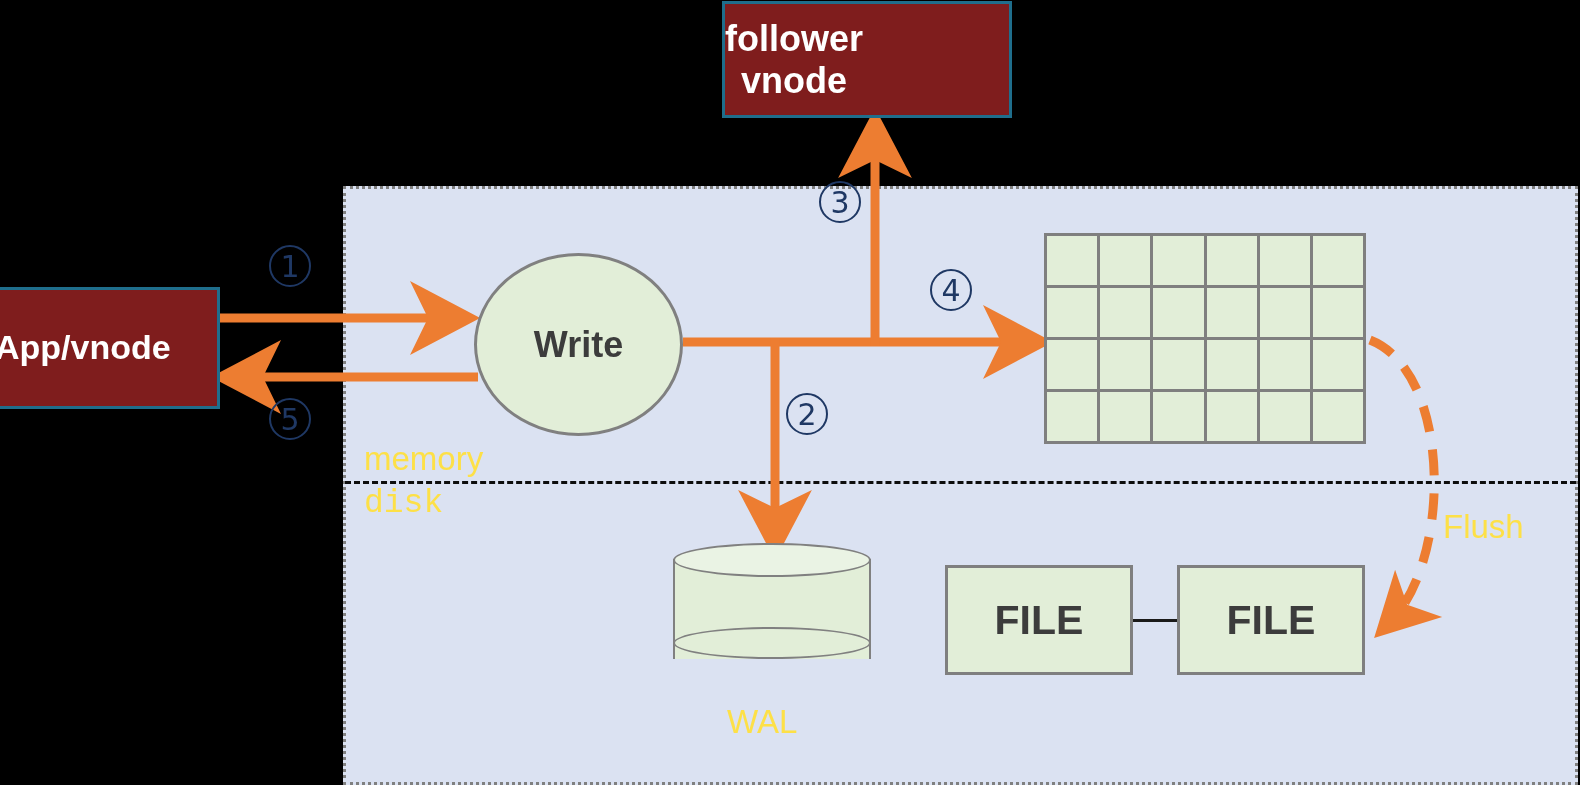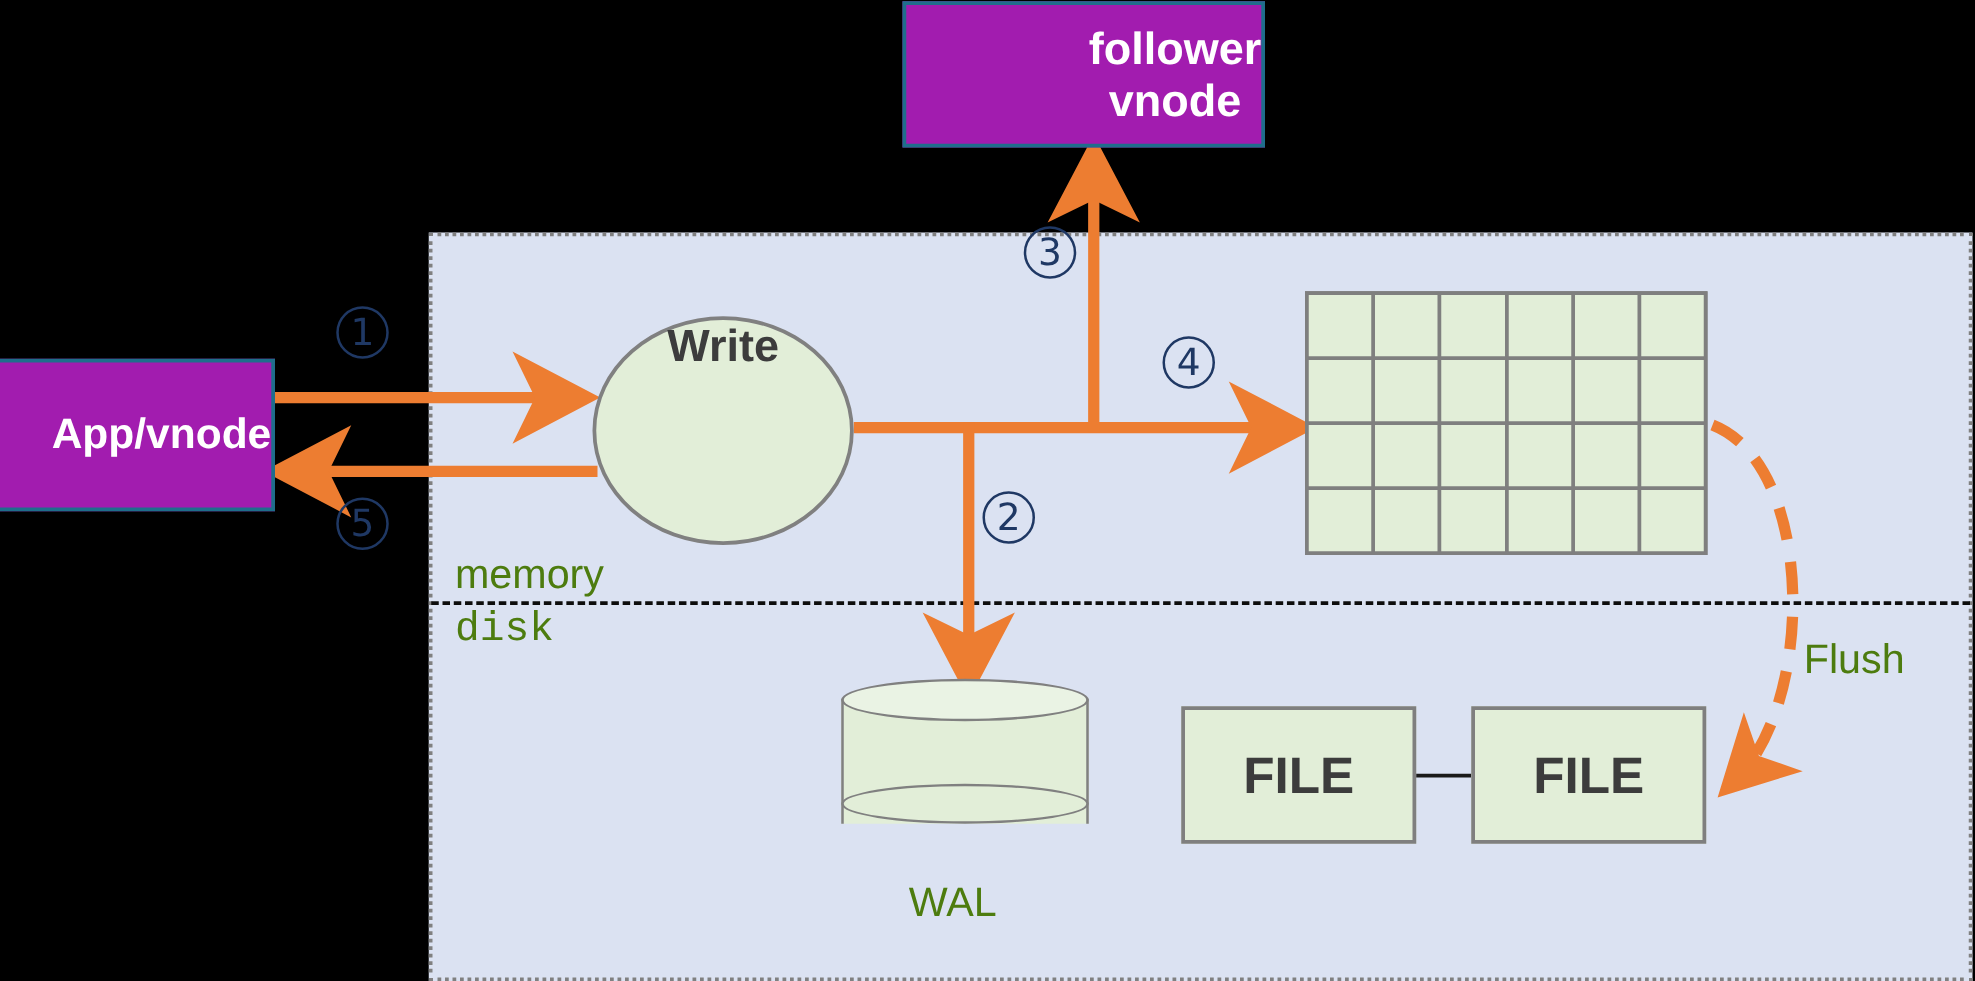--- a/index.html
+++ b/index.html
@@ -10,34 +10,33 @@
   
   .panel{
     position:absolute;left:343px;top:186px;width:1235px;height:599px;
     background:#dbe2f2;
     border:3px dotted #808080;
     box-sizing:border-box;
   }
 
   
   .bluebox{
-    position:absolute;background:#a21caf;border:3px solid #1f6e8c;
+    position:absolute;background:#7f1d1d;border:3px solid #1f6e8c;
     color:#fff;font-weight:bold;display:flex;align-items:center;
-    justify-content:flex-end;text-align:center;box-sizing:border-box;
+    justify-content:flex-start;text-align:center;box-sizing:border-box;
     line-height:1.15;
-    padding-left:44px;
   }
   #follower-vnode{left:722px;top:1px;width:290px;height:117px;font-size:36px;}
   #app-taosc{left:-8px;top:287px;width:228px;height:122px;font-size:34px;}
 
   
   #write-ellipse{
     position:absolute;left:474px;top:253px;width:209px;height:183px;
     background:#e2eed8;border:3px solid #808080;border-radius:50%;
-    display:flex;justify-content:center;
+    display:flex;align-items:center;justify-content:center;
     color:#3c3c3c;font-size:36px;font-weight:bold;box-sizing:border-box;
   }
 
   
   #memtable{
     position:absolute;left:1044px;top:233px;width:322px;height:211px;
     display:grid;box-sizing:border-box;
     border:3px solid #7f7f7f;
     grid-template-columns:repeat(6,1fr);
     grid-template-rows:repeat(4,1fr);
@@ -69,21 +68,21 @@
   .filebox{
     position:absolute;background:#e2eed8;border:3px solid #7f7f7f;
     display:flex;align-items:center;justify-content:center;
     color:#3c3c3c;font-size:41px;font-weight:bold;box-sizing:border-box;
   }
   #file-1{left:945px;top:565px;width:188px;height:110px;}
   #file-2{left:1177px;top:565px;width:188px;height:110px;}
   #file-link{position:absolute;left:1133px;top:619px;width:44px;height:3px;background:#1a1a1a;}
 
   
-  .lbl{position:absolute;color:#4d7c0f;font-size:33px;white-space:nowrap;}
+  .lbl{position:absolute;color:#fde047;font-size:33px;white-space:nowrap;}
   #label-memory{left:364px;top:440px;}
   #label-disk{left:364px;top:485px;font-family:Liberation Mono, monospace;}
   #label-wal{left:727px;top:703px;}
   #label-flush{left:1443px;top:508px;}
   #label-leader{left:1326px;top:704px;}
 
   
   #memdisk-divider{
     position:absolute;left:345px;top:481px;width:1231px;height:0;
     border-top:3px dashed #0d0d0d;

